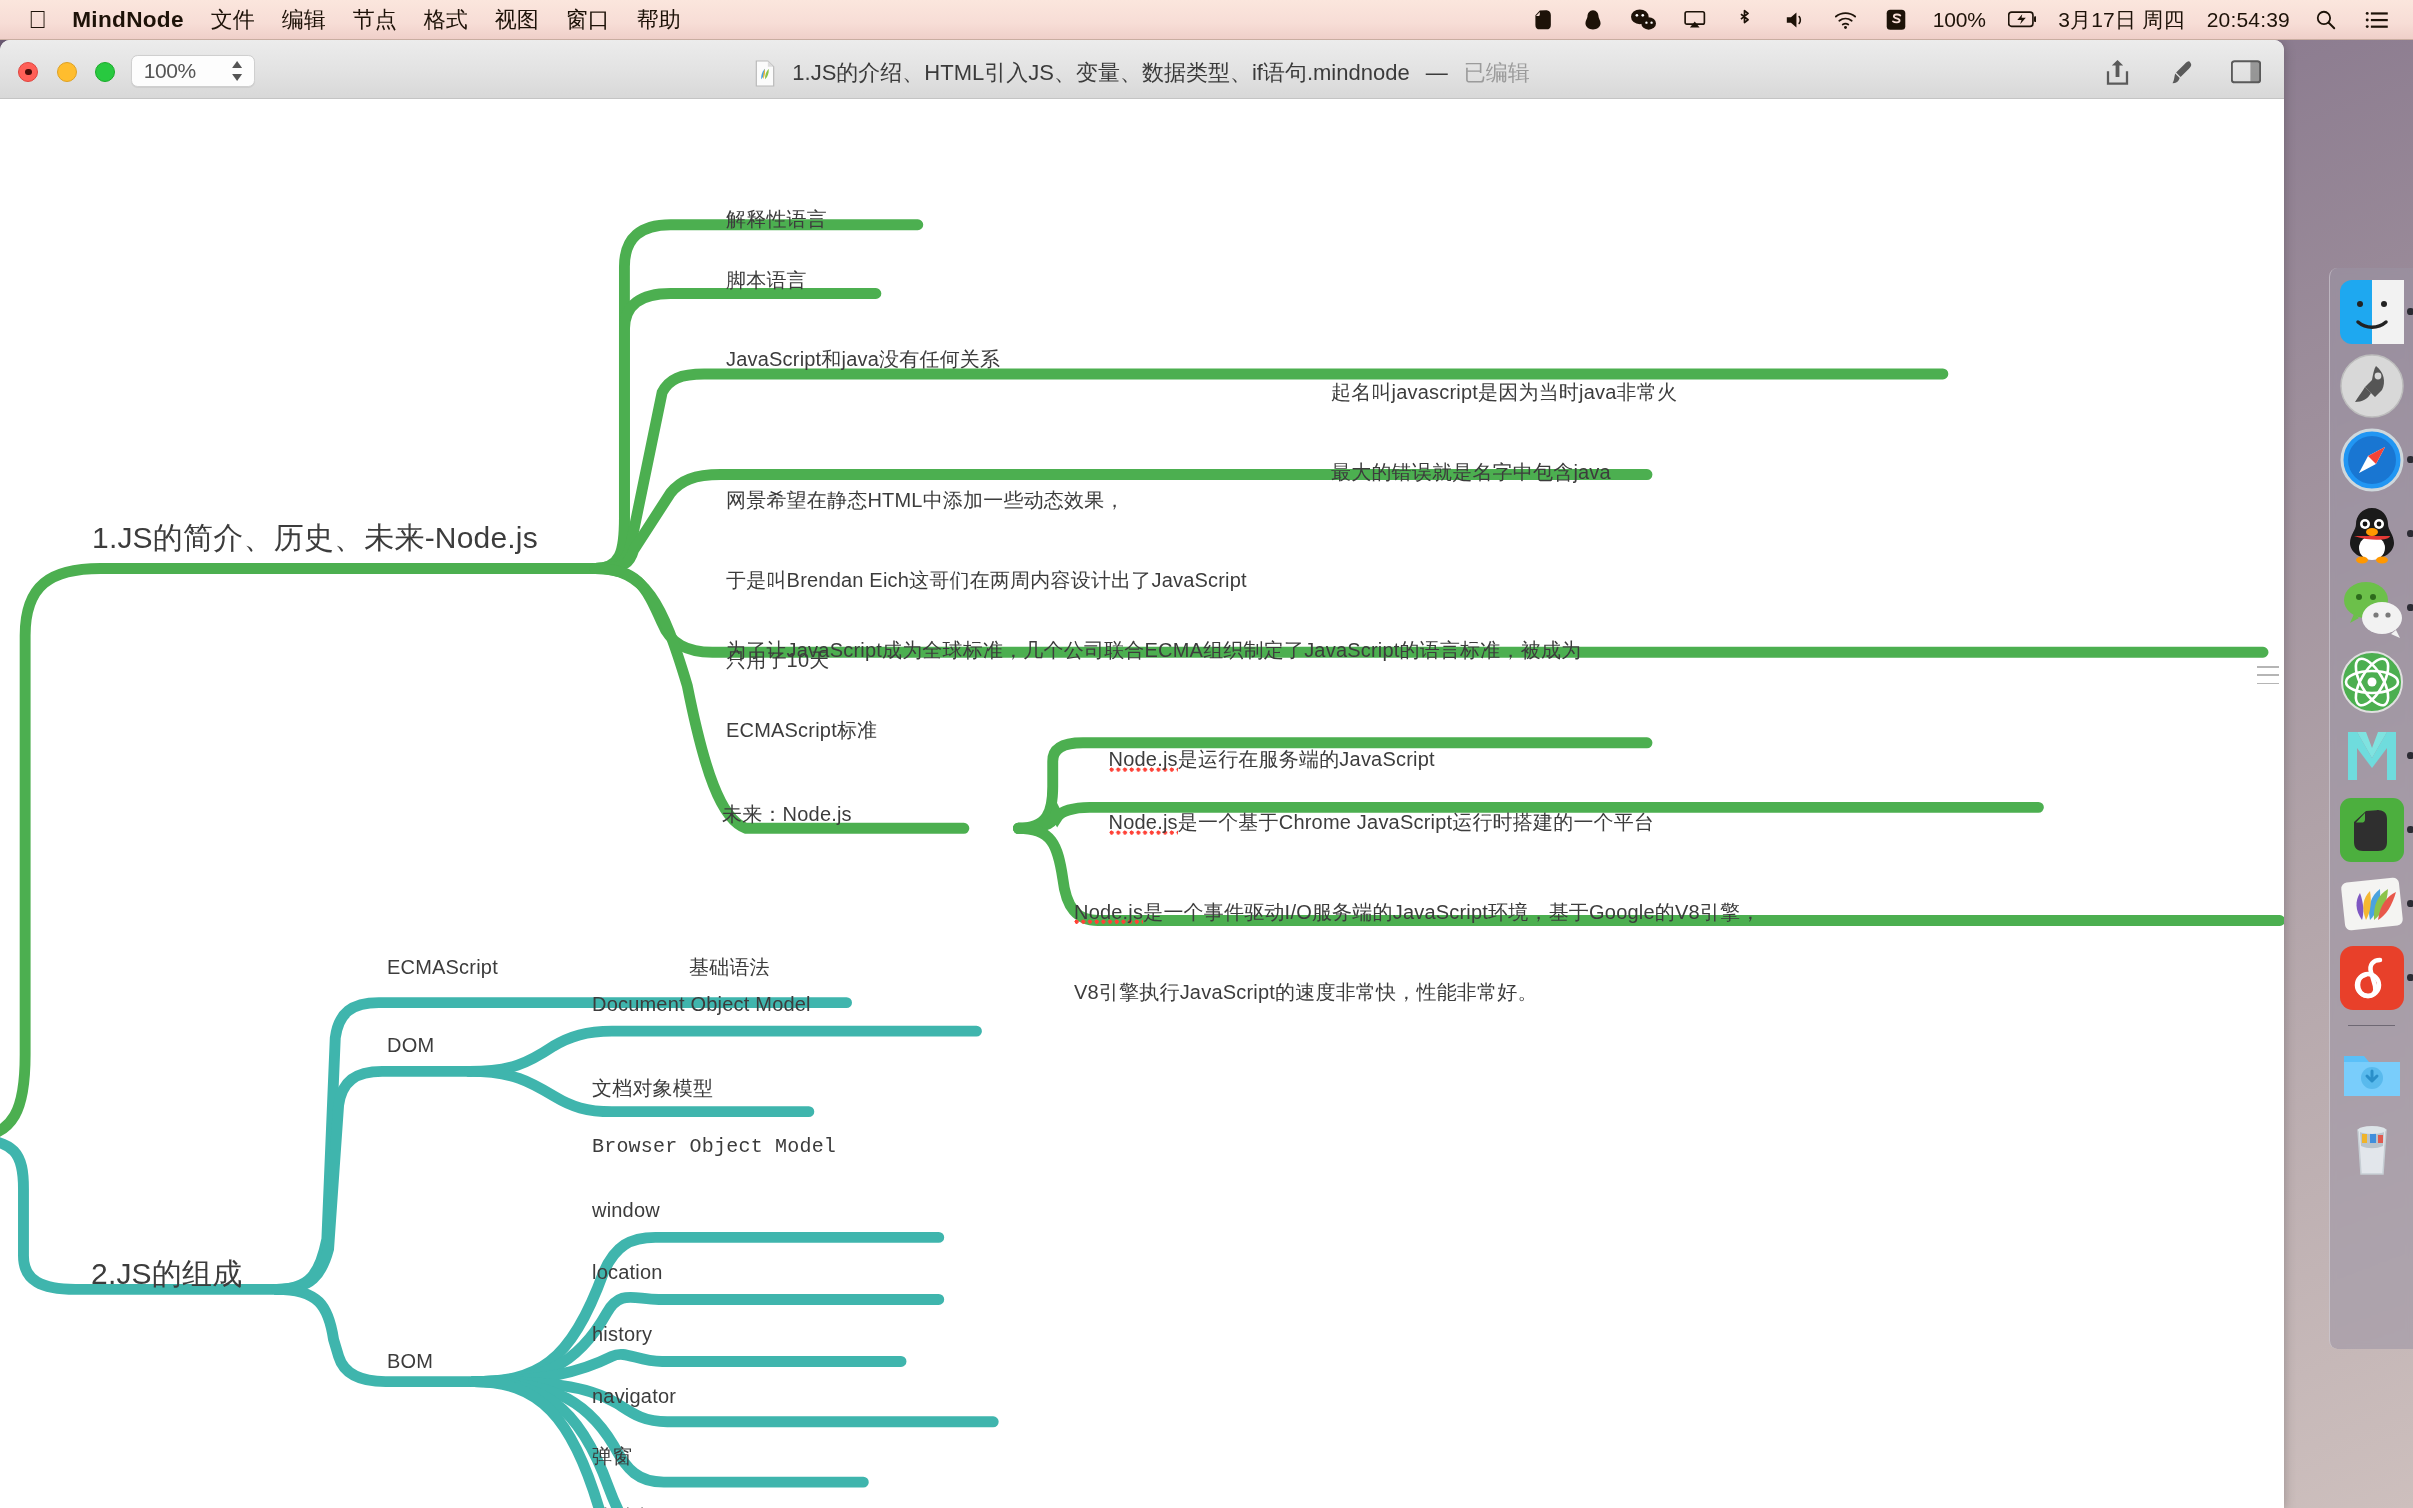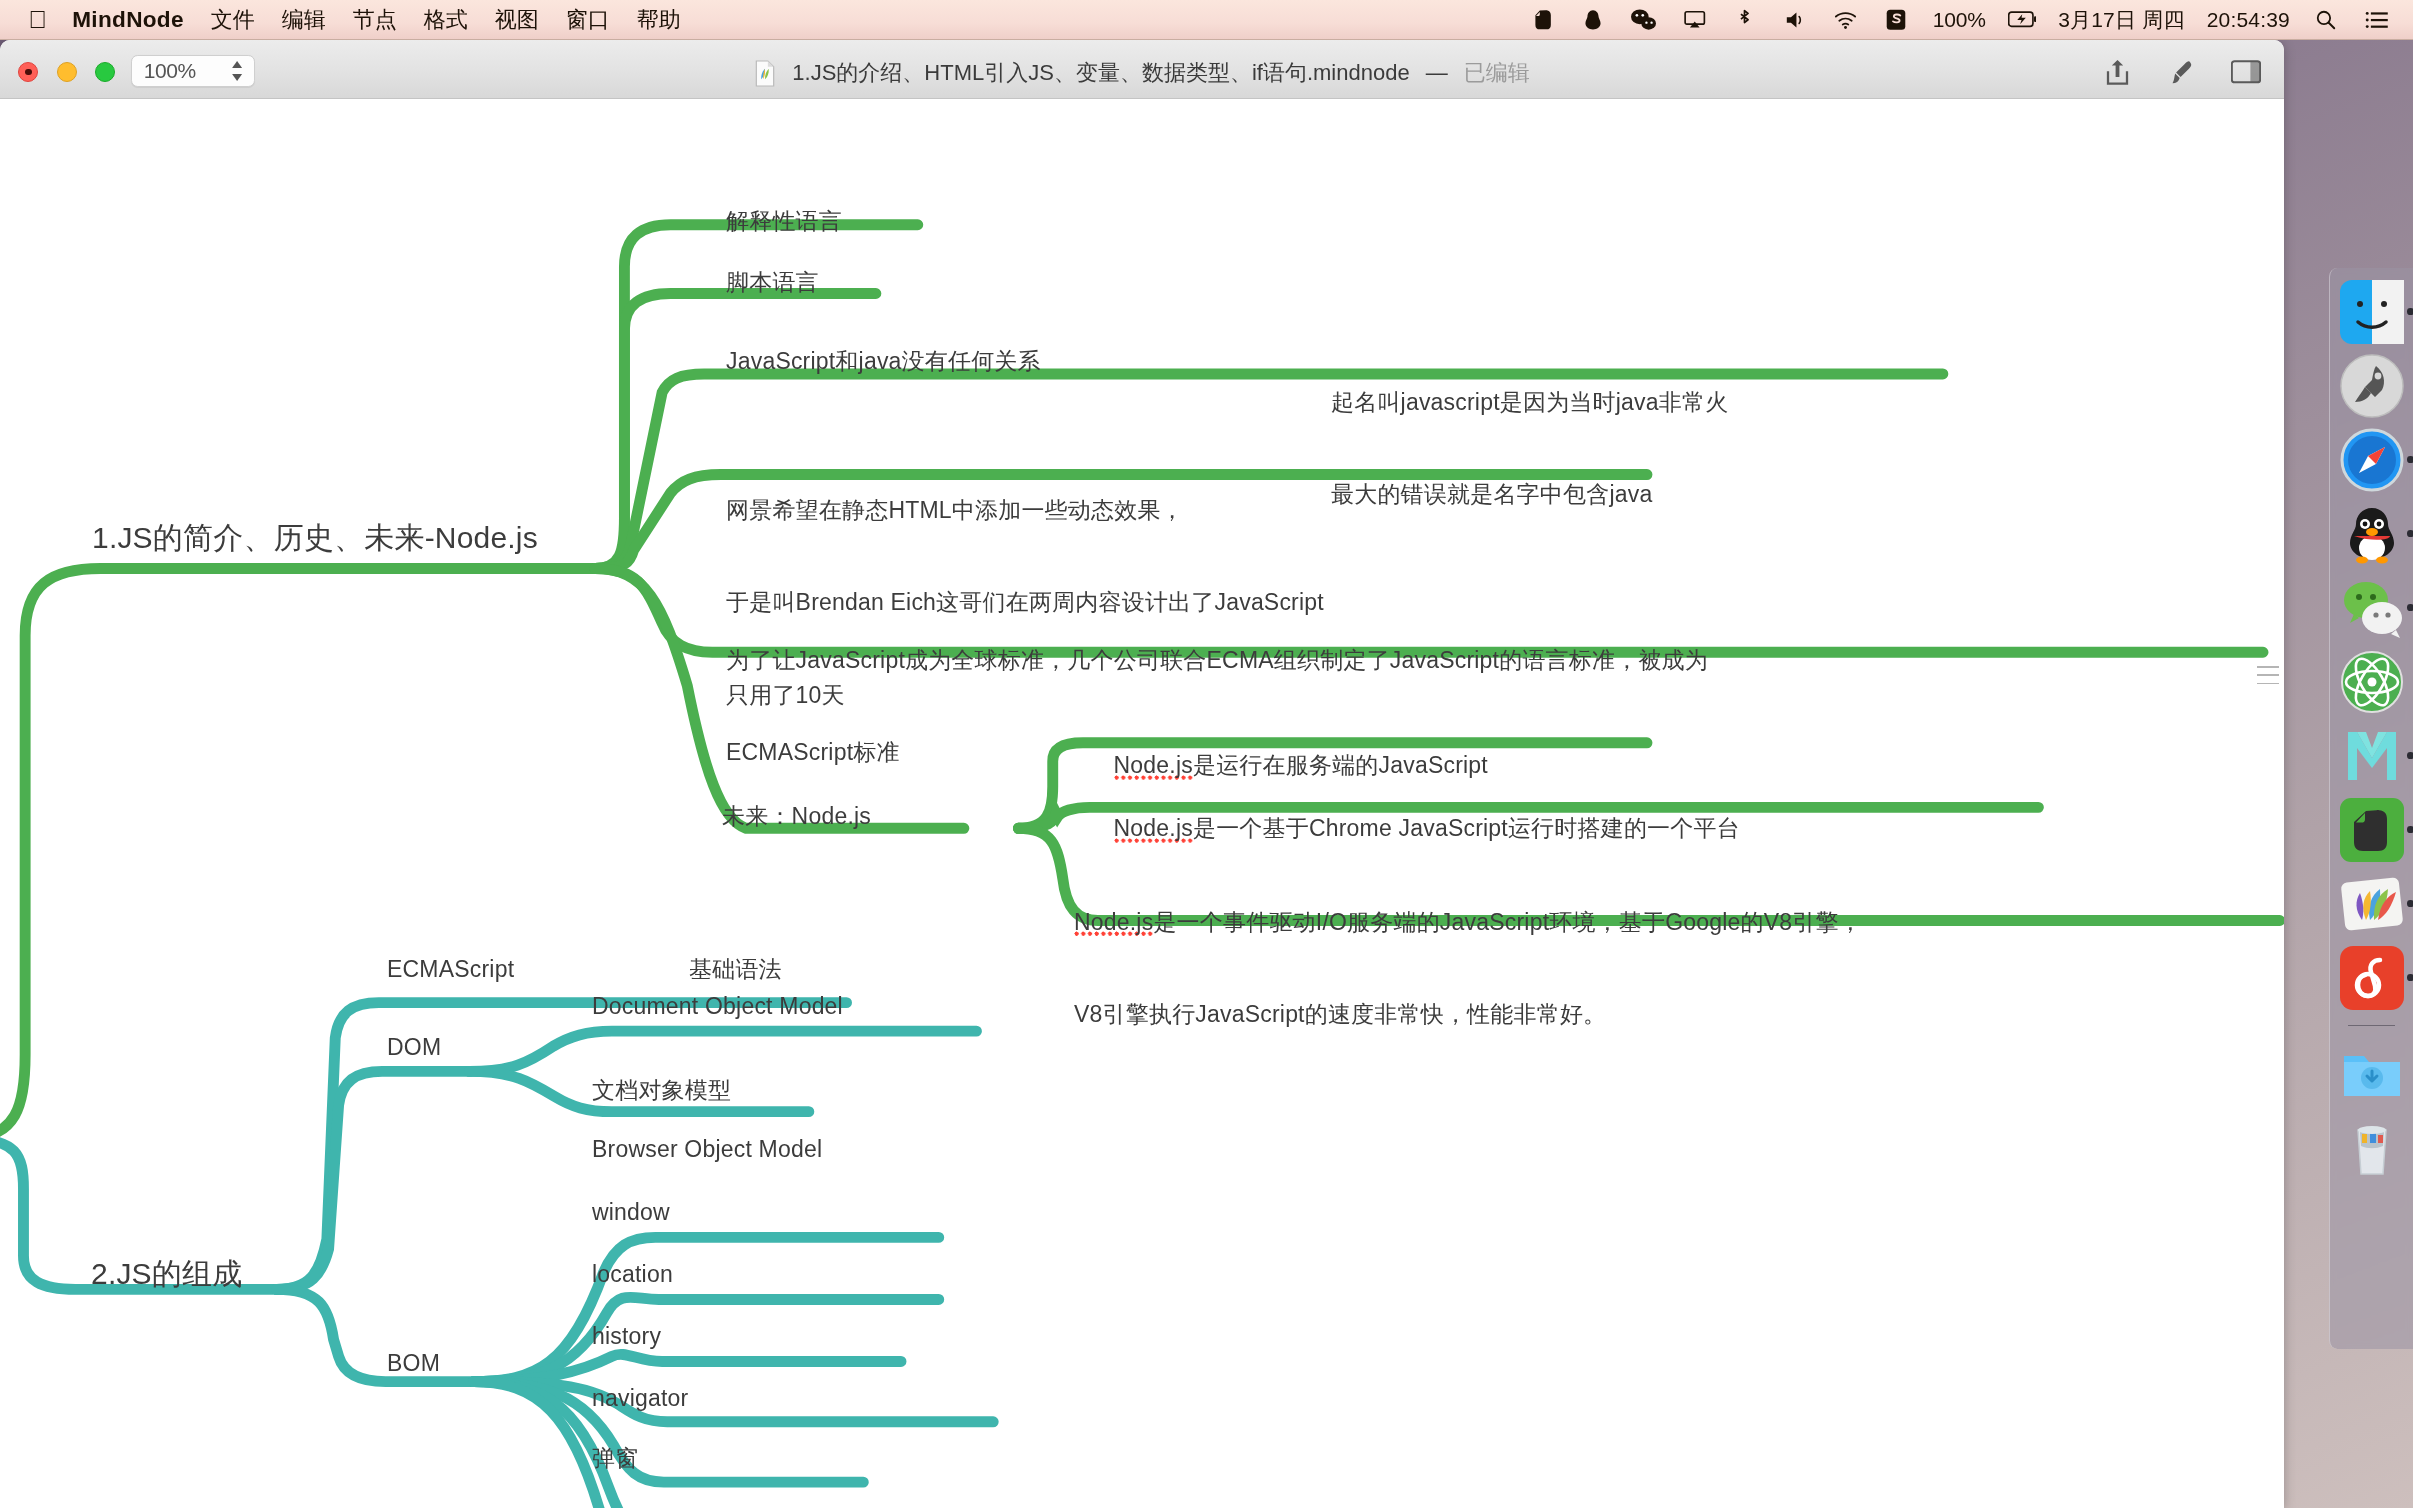--- a/index.html
+++ b/index.html
@@ -77,21 +77,21 @@
 
   .tb-right { position:absolute; right:20px; top:17px; display:flex; align-items:center; gap:27px; }
   .tb-btn { width:37px; height:30px; display:flex; align-items:center; justify-content:center; }
 
   
   #canvas { position:relative; width:100%; height:1410px; background:#fff; overflow:hidden; }
   #canvas svg.links { position:absolute; left:0; top:0; width:2284px; height:1410px; }
 
   .node {
     position:absolute;
-    font-size:23px;
+    font-size:20px;
     color:#3c3c3c;
     line-height:1.34;
     white-space:pre;
     letter-spacing:0.2px;
   }
   .node.big { font-size:30px; }
   .spell { background-image:radial-gradient(circle at 2.5px 2.5px, #ff4136 1.9px, transparent 2.2px);
            background-size:6.7px 6.7px; background-repeat:repeat-x;
            background-position:0 100%; padding-bottom:3.4px; }
 
@@ -354,21 +354,21 @@
     <div class="node big" style="left:91px; top:1155px;"><span>2.JS的组成</span></div>
 
     <div class="node" style="left:387px; top:855px;"><span>ECMAScript</span></div>
     <div class="node" style="left:689px; top:855px;"><span>基础语法</span></div>
 
     <div class="node" style="left:387px; top:933px;"><span>DOM</span></div>
     <div class="node" style="left:592px; top:892px;"><span>Document Object Model</span></div>
     <div class="node" style="left:592px; top:976px;"><span>文档对象模型</span></div>
 
     <div class="node" style="left:387px; top:1249px;"><span>BOM</span></div>
-    <div class="node" style="left:592px; top:1035px;"><span>Browser Object Model</span></div>
+    <div class="node" style="left:592px; top:1035px;font-family:Liberation Mono, monospace;"><span>Browser Object Model</span></div>
 
     <div class="node" style="left:592px; top:1098px;"><span>window</span></div>
     <div class="node" style="left:592px; top:1160px;"><span>location</span></div>
     <div class="node" style="left:592px; top:1222px;"><span>history</span></div>
     <div class="node" style="left:592px; top:1284px;"><span>navigator</span></div>
     <div class="node" style="left:592px; top:1344px;"><span>弹窗</span></div>
     <div class="node" style="left:592px; top:1405px;"><span>计时事件</span></div>
 
     <div class="scroll-grip">
         <i></i>

